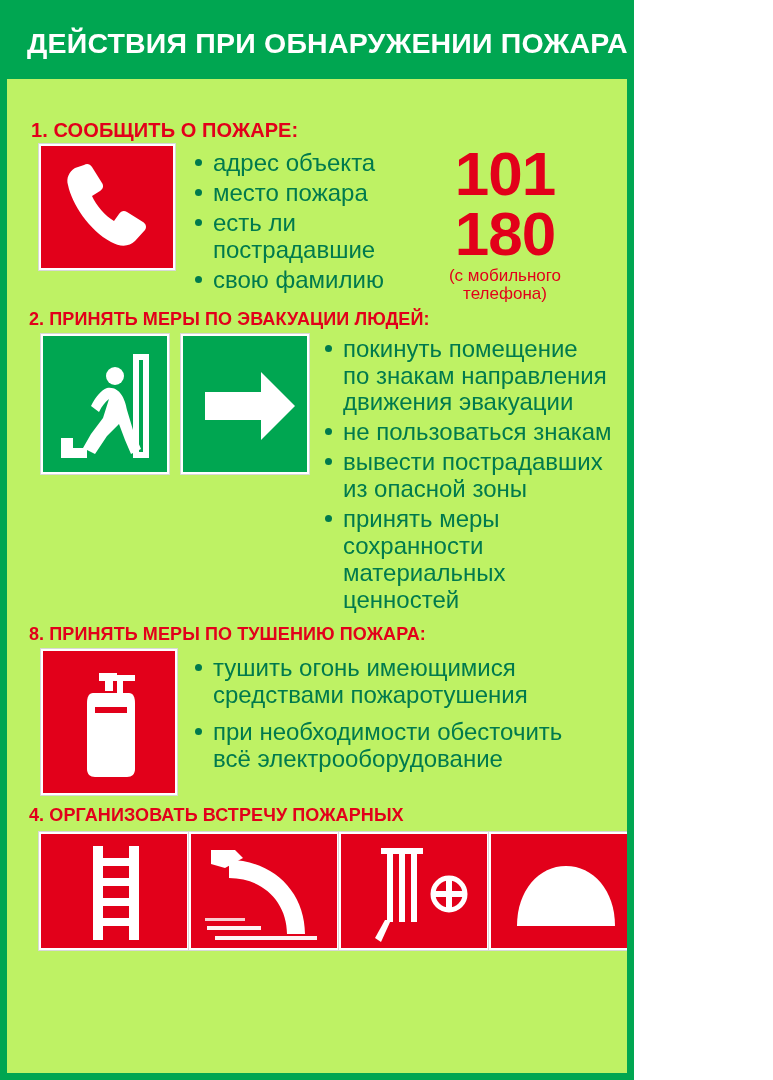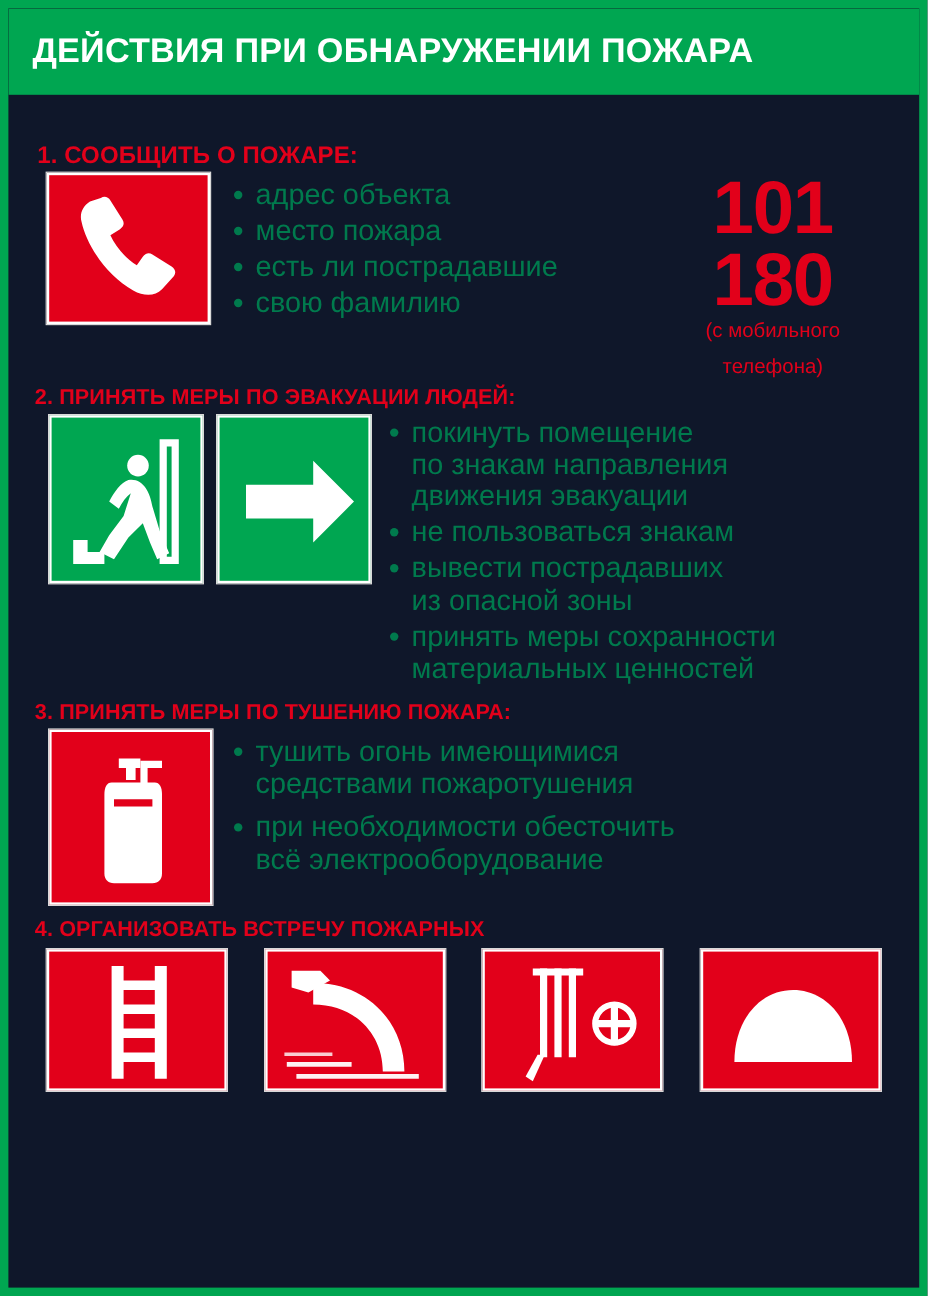--- a/index.html
+++ b/index.html
@@ -3,22 +3,22 @@
 <meta charset="utf-8">
 <style>
   * { box-sizing: border-box; margin: 0; padding: 0; }
   html, body {
     width: 773px; height: 1080px;
     font-family: "Liberation Sans", sans-serif;
     background: #ffffff;
   }
   .poster {
     position: relative;
-    width: 773px; height: 1080px;
-    background: #0f172a;
+    width: 634px; height: 1080px;
+    background: #bef264;
     border: 7px solid #00a651;
     overflow: hidden;
   }
   
   .header {
     background: #00a651;
     height: 72px;
     display: flex;
     align-items: center;
     padding-left: 20px;
@@ -145,21 +145,21 @@
           <li>место пожара</li>
           <li>есть ли пострадавшие</li>
           <li>свою фамилию</li>
         </ul>
       </div>
 
       <div class="sec1-right">
         <div class="bignum">101</div>
         <div class="bignum">180</div>
         <div class="mobile-note">(с мобильного</div>
-        <div class="mobile-note" style="margin-top:12px">телефона)</div>
+        <div class="mobile-note" style="margin-top:0">телефона)</div>
       </div>
     </div>
 
     <div class="section-heading sec-head-2">2. ПРИНЯТЬ МЕРЫ ПО ЭВАКУАЦИИ ЛЮДЕЙ:</div>
 
     <div class="sec2">
       <div class="sec2-left">
         <div class="tile green tile-exit">
           <svg viewBox="0 0 128 140" width="128" height="140" aria-hidden="true">
 
@@ -194,21 +194,21 @@
             <span class="sub">из опасной зоны</span>
           </li>
           <li>
             <span>принять меры сохранности</span>
             <span class="sub">материальных ценностей</span>
           </li>
         </ul>
       </div>
     </div>
 
-    <div class="section-heading sec-head-3">3. ПРИНЯТЬ МЕРЫ ПО ТУШЕНИЮ ПОЖАРА:</div>
+    <div class="section-heading sec-head-3">8. ПРИНЯТЬ МЕРЫ ПО ТУШЕНИЮ ПОЖАРА:</div>
 
     <div class="sec3">
       <div class="sec3-left">
         <div class="tile tile-ext">
           <svg viewBox="0 0 136 146" width="136" height="146" aria-hidden="true">
 
             <path d="M56 22 L74 22 L74 30 L56 30 Z" fill="#ffffff"></path>
             <path d="M62 30 L70 30 L70 40 L62 40 Z" fill="#ffffff"></path>
 
             <path d="M74 24 L92 24 L92 30 L80 30 L80 60 L74 60 Z" fill="#ffffff"></path>

